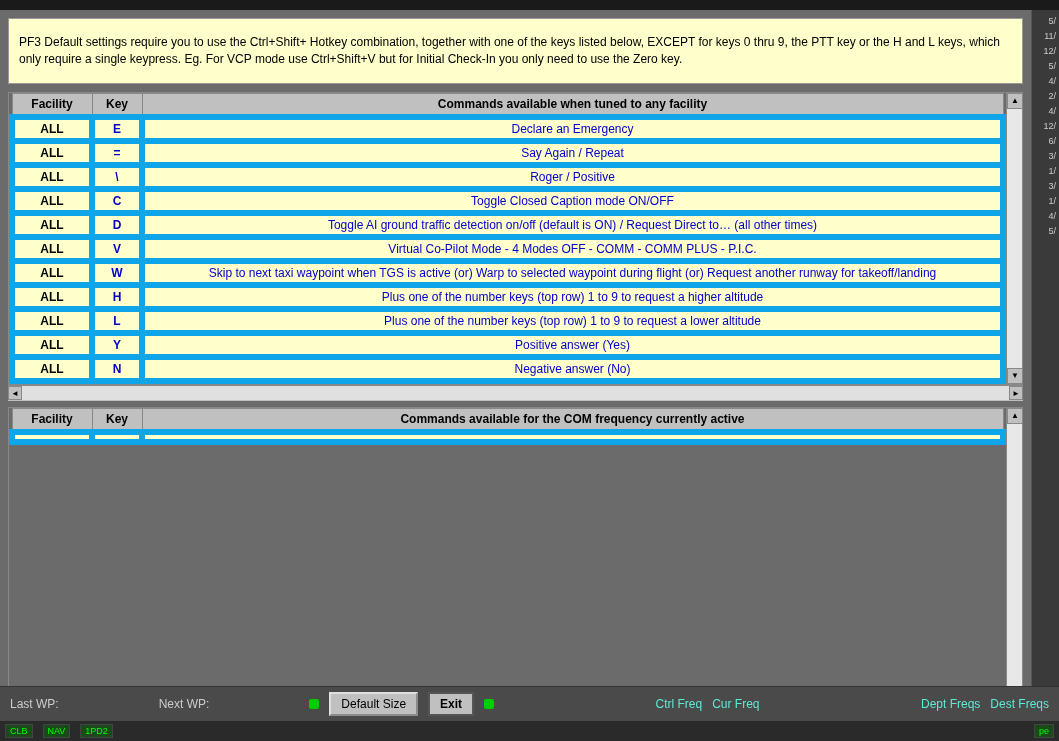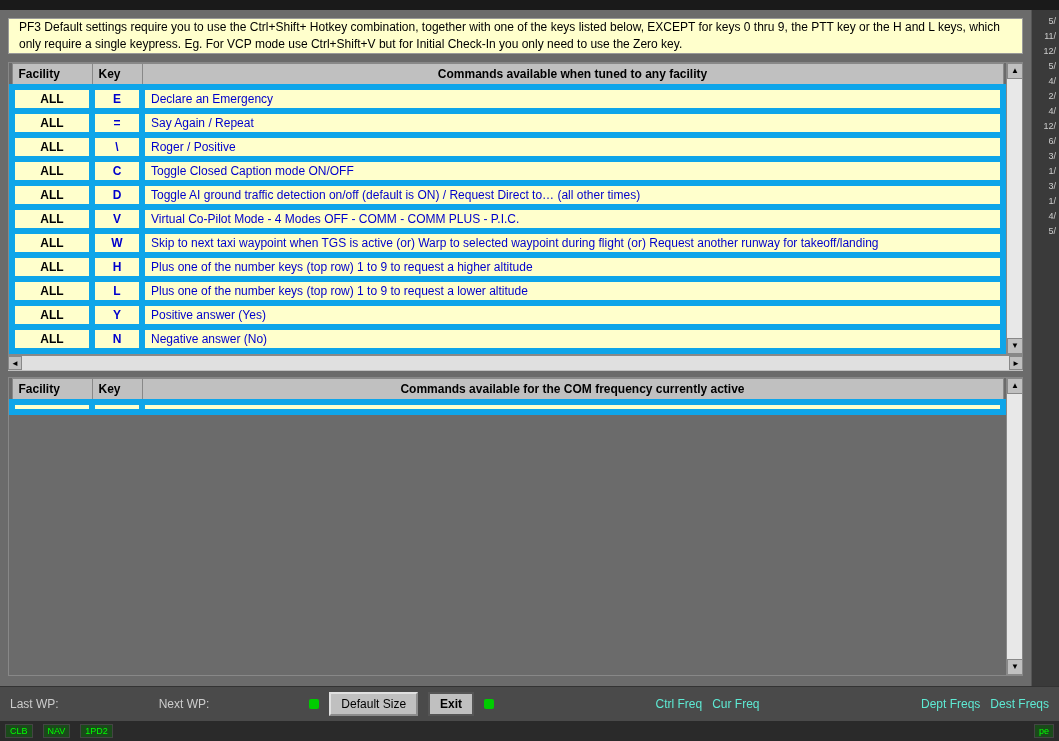--- a/index.html
+++ b/index.html
@@ -52,40 +52,40 @@
       right: 28px;
       bottom: 55px;
       padding: 8px;
       background: #6b6b6b;
     }
 
     
     .info-box {
       background: #ffffcc;
       border: 1px solid #999;
-      padding: 0 10px;
+      padding: 15px 10px;
       margin-bottom: 8px;
       font-size: 12px;
       color: #000;
       line-height: 1.4;
     }
 
     .commands-table {
       width: 100%;
       border-collapse: collapse;
     }
 
     .commands-table th {
       background: #c0c0c0;
       border: 1px solid #888;
       padding: 3px 6px;
       font-weight: bold;
       font-size: 12px;
       color: #000;
-      text-align: left;
+      text-align: center;
     }
 
     .commands-table th.facility-col {
       width: 80px;
     }
 
     .commands-table th.key-col {
       width: 50px;
     }
 
@@ -109,21 +109,21 @@
 
     .commands-table td.key-cell {
       background: #ffffcc;
       color: #0000cc;
       font-weight: bold;
     }
 
     .commands-table td.desc-cell {
       background: #ffffcc;
       color: #0000cc;
-      text-align: left;
+      text-align: center;
     }
 
     
     .horiz-scroll-bar {
       height: 16px;
       background: #c0c0c0;
       border-top: 1px solid #888;
       display: flex;
       align-items: center;
       flex-direction: row;

